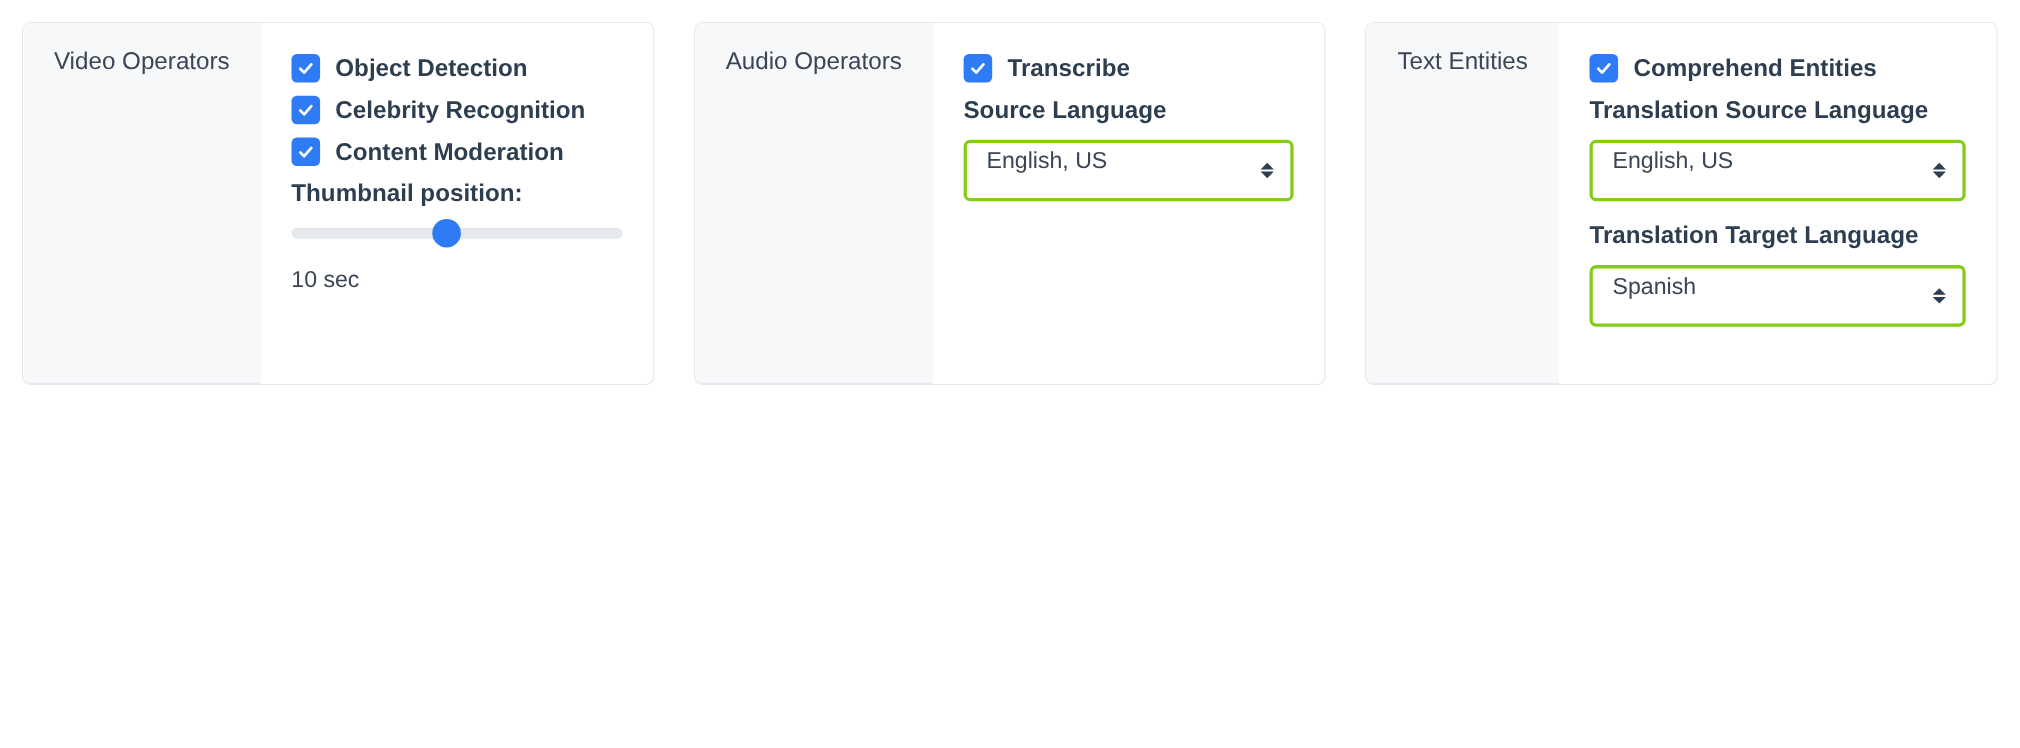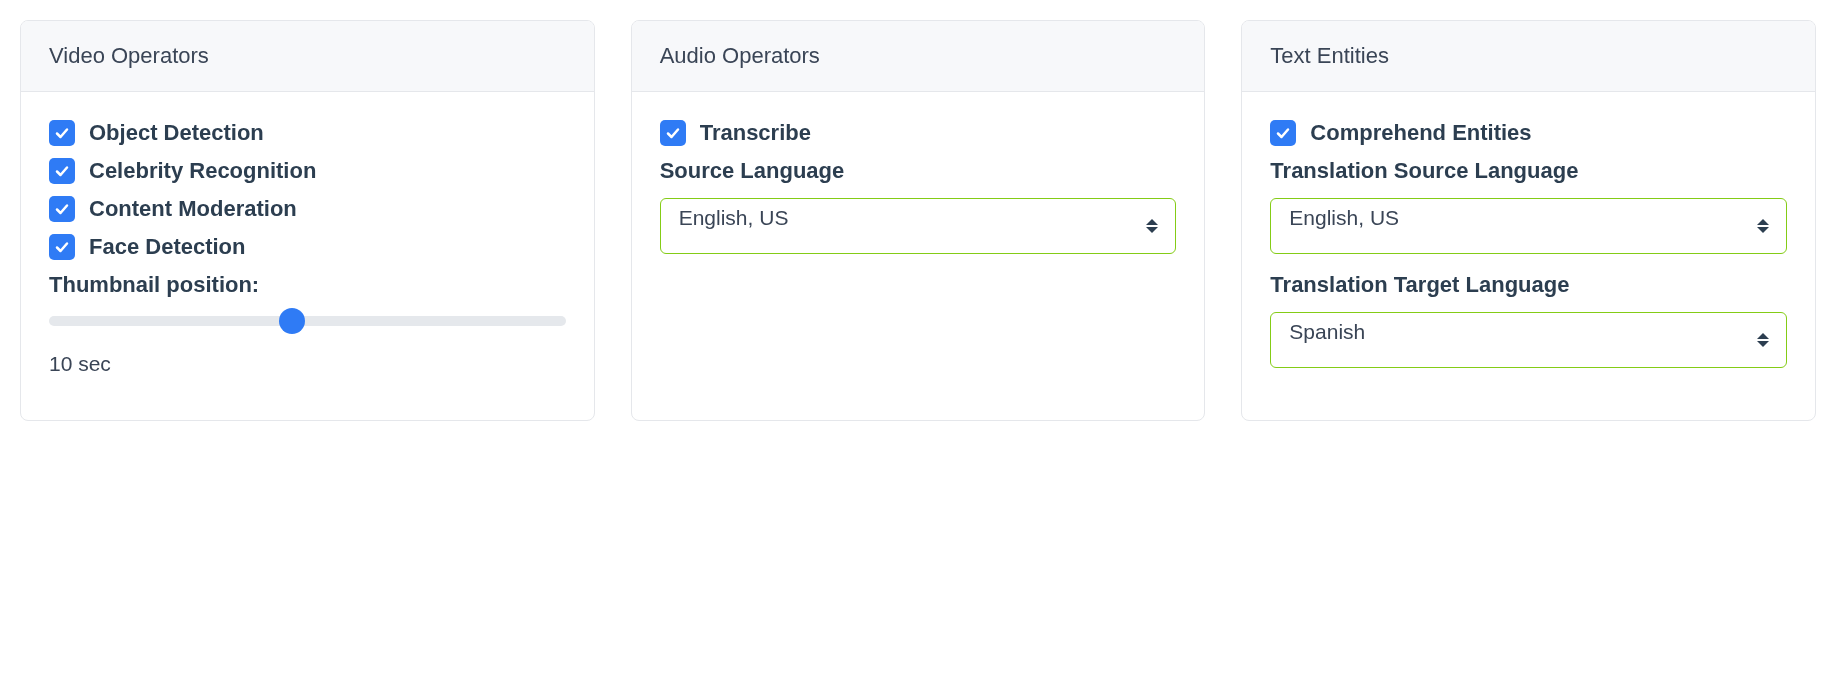--- a/index.html
+++ b/index.html
@@ -14,21 +14,20 @@
       gap: 36px;
       max-width: 1836px;
     }
     .card {
       flex: 1;
       border: 1px solid #e5e7eb;
       border-radius: 8px;
       overflow: hidden;
       background: #ffffff;
       display: flex;
-      flex-direction: column;
     }
     .card-header {
       background: #f7f8fa;
       padding: 22px 28px;
       border-bottom: 1px solid #e5e7eb;
       font-size: 22px;
       font-weight: 400;
       color: #3a4556;
     }
     .card-body {
@@ -66,21 +65,21 @@
       margin-bottom: 14px;
     }
     .select-wrap {
       position: relative;
       width: 100%;
       margin-bottom: 18px;
     }
     .select {
       width: 100%;
       height: 56px;
-      border: 1px solid #84cc16;
+      border: 3px solid #84cc16;
       border-radius: 6px;
       background: #ffffff;
       padding: 0 48px 16px 18px;
       font-size: 21px;
       color: #3a4556;
       display: flex;
       align-items: center;
       cursor: pointer;
     }
     .select-caret {
@@ -158,28 +157,20 @@
 
       <div class="check-row">
         <div class="checkbox">
           <svg viewBox="0 0 16 16" fill="none">
               <path d="M3 8.5L6.5 12L13 4.5" stroke="#fff" stroke-width="2.5" stroke-linecap="round" stroke-linejoin="round"></path>
             </svg>
         </div>
         <span class="check-label">Content Moderation</span>
       </div>
 
-      <div class="check-row">
-        <div class="checkbox">
-          <svg viewBox="0 0 16 16" fill="none">
-              <path d="M3 8.5L6.5 12L13 4.5" stroke="#fff" stroke-width="2.5" stroke-linecap="round" stroke-linejoin="round"></path>
-            </svg>
-        </div>
-        <span class="check-label">Face Detection</span>
-      </div>
 
       <div class="field-label">Thumbnail position:</div>
 
       <div class="slider-wrap">
         <div class="slider-track">
           <div class="slider-thumb" style="left:47%"></div>
         </div>
       </div>
 
       <div class="slider-value">10 sec</div>

